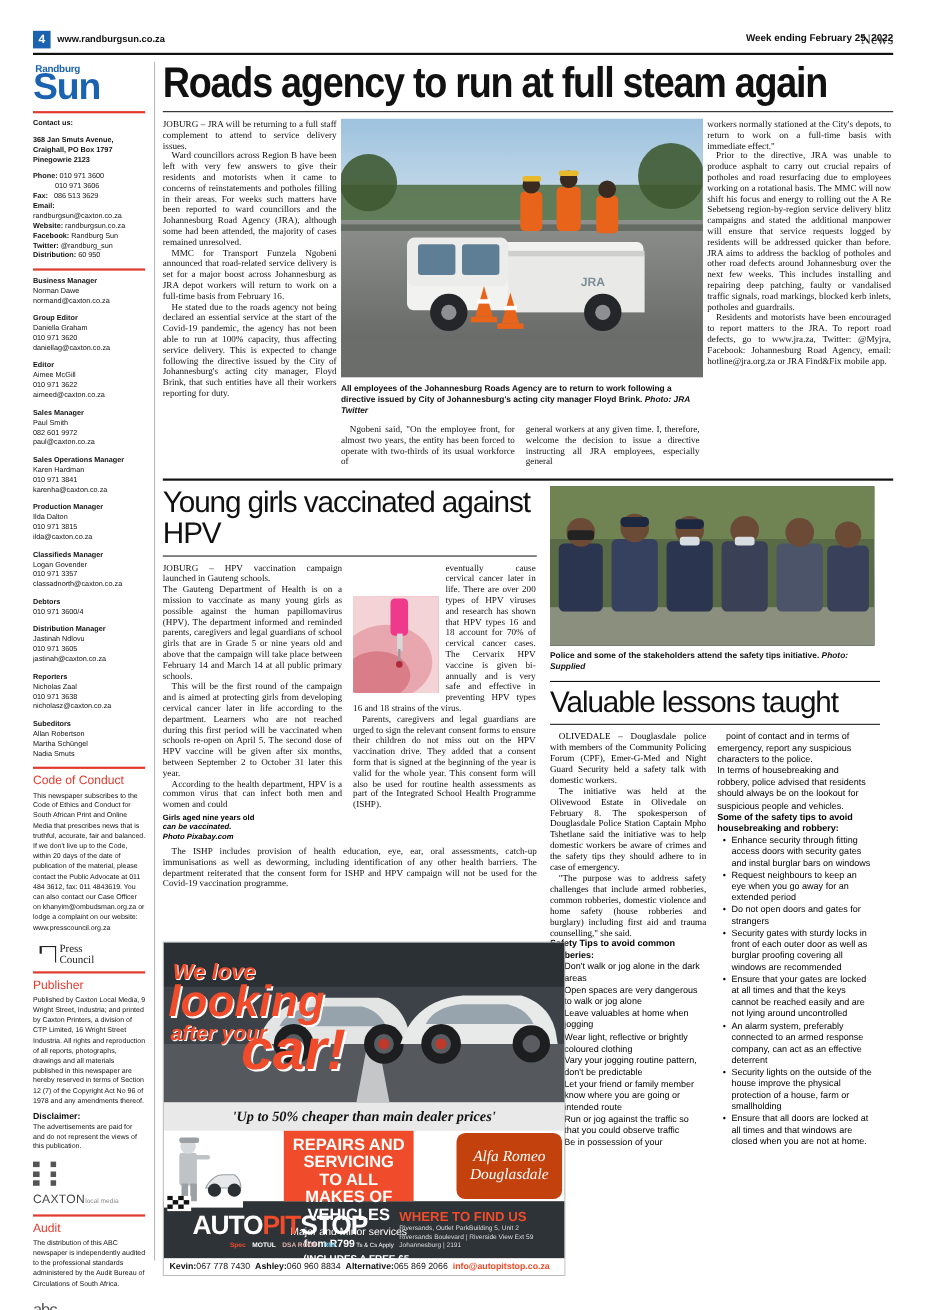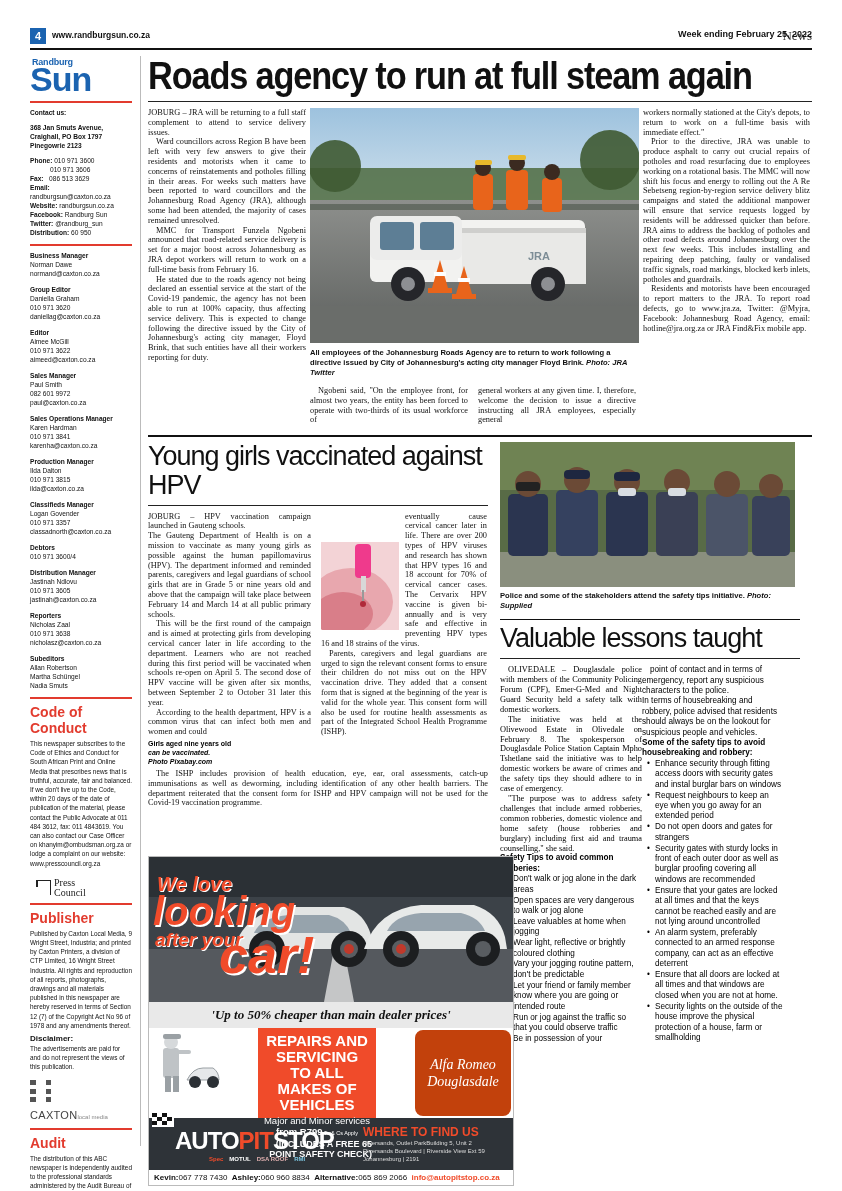--- a/index.html
+++ b/index.html
@@ -30,21 +30,21 @@
   .sidebar { position:absolute; left:30px; top:56px; width:102px; }
   .logo-sun { font-family:"Liberation Sans",sans-serif; font-weight:bold; color:#1b63b0;
     font-size:34px; line-height:30px; letter-spacing:-1px; }
   .logo-randburg { font-family:"Liberation Sans",sans-serif; font-weight:bold; color:#1b63b0;
     font-size:9px; line-height:9px; letter-spacing:-0.2px; }
   .sb-hr { height:2px; background:#e23b2e; margin:5px 0 5px 0; width:100%; }
   .sb-h { font-family:"Liberation Sans",sans-serif; font-weight:bold; font-size:6.6px;
     color:#111; line-height:9px; }
   .sb-t { font-family:"Liberation Sans",sans-serif; font-size:6.6px; color:#111; line-height:9px; }
   .sb-block { margin-bottom:7px; }
-  .sb-redhead { font-family:"Liberation Sans",sans-serif; font-weight:bold; font-size:14px;
+  .sb-redhead { font-family:"Liberation Sans",sans-serif; font-weight:normal; font-size:11px;
     color:#e23b2e; margin-bottom:3px; }
   .sb-body { font-family:"Liberation Sans",sans-serif; font-size:6.4px; color:#111; line-height:9.2px; }
   .sb-blackhead { font-family:"Liberation Sans",sans-serif; font-weight:bold; font-size:8px;
     color:#111; margin:4px 0 1px; }
   .presscouncil { margin:10px 0 4px 8px; display:flex; align-items:center; gap:3px; }
   .pc-mark { width:13px; height:15px; border:1.6px solid #222; border-bottom:none; border-left:none;
     position:relative; }
   .pc-mark:after { content:""; position:absolute; left:-1.6px; top:-1.6px; width:1.6px; height:7px; background:#222; }
   .pc-text { font-family:"Liberation Serif",serif; font-size:10px; color:#222; line-height:10px; }
   .caxton-logo { margin:8px 0 4px 0; }
@@ -115,21 +115,21 @@
     font-weight:bold; font-style:italic; font-size:20px; color:#f04b2a; text-shadow:1px 1px 0 #fff; }
   .ad-hero .wordB { position:absolute; left:4px; top:32px; font-family:"Liberation Sans",sans-serif;
     font-weight:bold; font-style:italic; font-size:40px; color:#f04b2a; text-shadow:1.5px 1.5px 0 #fff; }
   .ad-hero .wordC { position:absolute; left:6px; top:72px; font-family:"Liberation Sans",sans-serif;
     font-weight:bold; font-style:italic; font-size:19px; color:#f04b2a; text-shadow:1px 1px 0 #fff; }
   .ad-hero .wordD { position:absolute; left:70px; top:72px; font-family:"Liberation Sans",sans-serif;
     font-weight:bold; font-style:italic; font-size:52px; line-height:52px; color:#f04b2a;
     text-shadow:2px 2px 0 #fff; }
   .ad-tag { background:#e9e9e9; text-align:center; font-family:"Liberation Serif",serif;
     font-style:italic; font-weight:bold; font-size:13px; padding:5px 0; color:#111; }
-  .ad-mid { display:flex; height:90px;gap:37px; }
+  .ad-mid { display:flex; height:64px;gap:37px; }
   .ad-mech { width:72px; background:#fff; position:relative; }
   .ad-red { flex:1; background:#f04b2a; color:#fff; padding:5px 4px; }
   .ad-red .l1 { font-family:"Liberation Sans",sans-serif; font-weight:bold; font-size:15px;
     line-height:16px; text-align:center; }
   .ad-red .l2 { font-family:"Liberation Sans",sans-serif; font-size:9.5px; text-align:center; margin-top:2px; }
   .ad-red .l3 { font-family:"Liberation Sans",sans-serif; font-weight:bold; font-size:9px;
     color:#fff; text-align:right; margin-top:2px; }
   .ad-alfa { width:96px; background:#c2410c; color:#fff; display:flex; align-items:center;
     justify-content:center; border-radius:8px; margin:2px; }
   .ad-alfa span { font-family:"Liberation Serif",serif; font-style:italic; font-size:14px;
@@ -139,21 +139,21 @@
     letter-spacing:-1px; padding-left:26px; }
   .ad-brand em { color:#f04b2a; font-style:normal; }
   .ad-find { color:#f04b2a; font-family:"Liberation Sans",sans-serif; font-weight:bold; font-size:12px; }
   .ad-addr { color:#ddd; font-family:"Liberation Sans",sans-serif; font-size:6px; line-height:8px; }
   .ad-foot { background:#fff; font-family:"Liberation Sans",sans-serif; font-size:8px;
     padding:3px 5px; color:#111; }
   .ad-foot b { font-weight:bold; }
   .ad-foot .mail { color:#f04b2a; font-weight:bold; }
 
   
-  .vl-cols { display:flex; }
+  .vl-cols { display:flex; gap:10px; }
   .vl-c { width:142px; font-family:"Liberation Serif",serif; font-size:8.3px; line-height:9.9px;
     text-align:justify; }
   .vl-c p { text-indent:8px; margin:0; }
   .sans { font-family:"Liberation Sans",sans-serif; font-size:8.2px; line-height:10.4px; text-align:left; }
   .sans b { font-weight:bold; }
   .sans ul { margin:0; padding-left:8px; list-style:none; }
   .sans li { position:relative; padding-left:5px; margin-bottom:0.5px; }
   .sans li:before { content:"•"; position:absolute; left:-3px; top:0; }
 </style>
 </head>
@@ -482,22 +482,22 @@
               <div style="text-indent:8px;">point of contact and in terms of emergency, report any suspicious characters to the police.</div>
               <div>In terms of housebreaking and robbery, police advised that residents should always be on the lookout for suspicious people and vehicles.</div>
               <b>Some of the safety tips to avoid housebreaking and robbery:</b>
               <ul>
                 <li>Enhance security through fitting access doors with security gates and instal burglar bars on windows</li>
                 <li>Request neighbours to keep an eye when you go away for an extended period</li>
                 <li>Do not open doors and gates for strangers</li>
                 <li>Security gates with sturdy locks in front of each outer door as well as burglar proofing covering all windows are recommended</li>
                 <li>Ensure that your gates are locked at all times and that the keys cannot be reached easily and are not lying around uncontrolled</li>
                 <li>An alarm system, preferably connected to an armed response company, can act as an effective deterrent</li>
+                <li>Security lights on the outside of the house improve the physical protection of a house, farm or smallholding</li>
                 <li>Ensure that all doors are locked at all times and that windows are closed when you are not at home.</li>
-                <li>Security lights on the outside of the house improve the physical protection of a house, farm or smallholding</li>
               </ul>
             </div>
           </div>
         </div>
       </div>
     </div>
   </div>
 
   <div class="ad">
     <div class="ad-hero">

